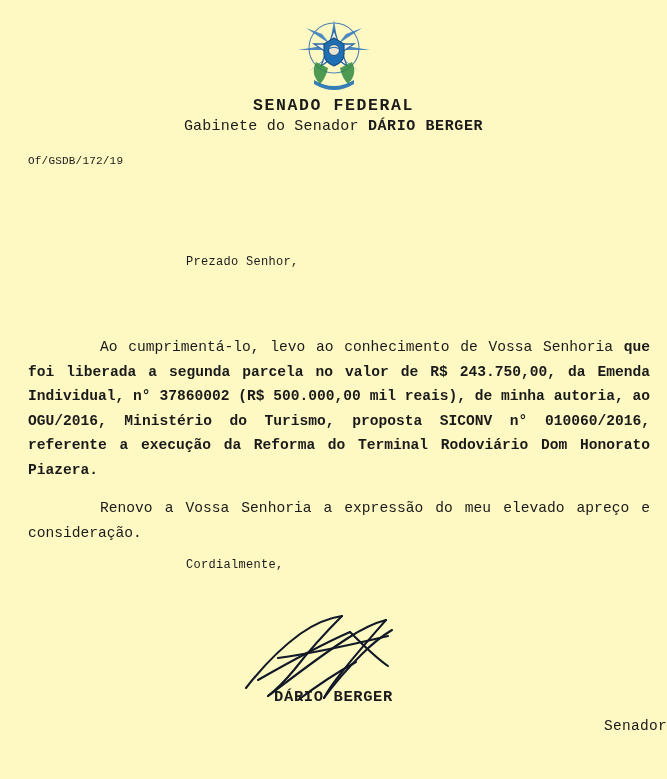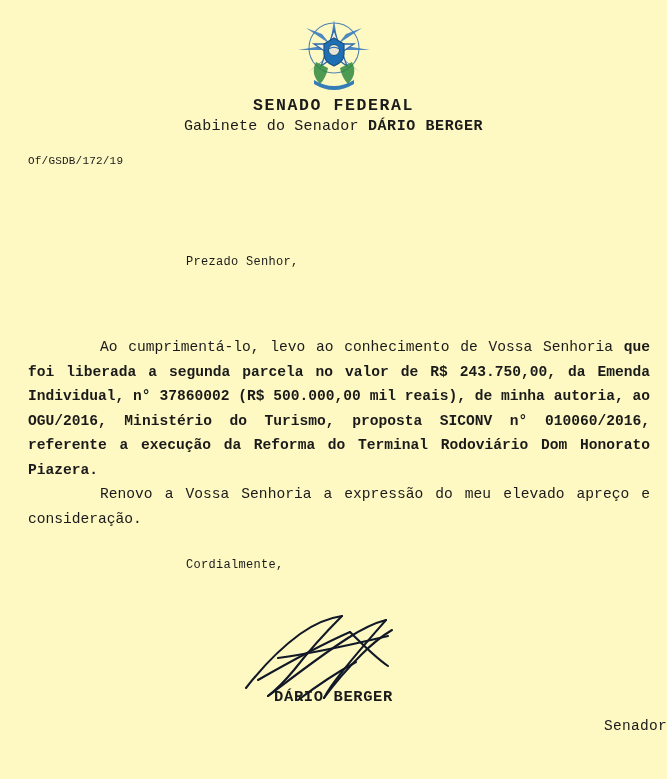--- a/index.html
+++ b/index.html
@@ -88,21 +88,21 @@
     position: absolute;
     top: 335px;
     left: 28px;
     width: 622px;
     font-size: 14.6px;
     line-height: 24.5px;
     text-align: justify;
     text-justify: inter-word;
   }
   .para { margin: 0; font-family: Liberation Mono, monospace; }
-  .para + .para { }
+  .para + .para { margin-top: 14px; }
   .indent { display: inline-block; width: 72px; }
   .bold { font-weight: bold; }
 
   .closing {
     position: absolute;
     top: 558px;
     left: 186px;
     font-size: 12px;
     letter-spacing: 0.3px;
   }

